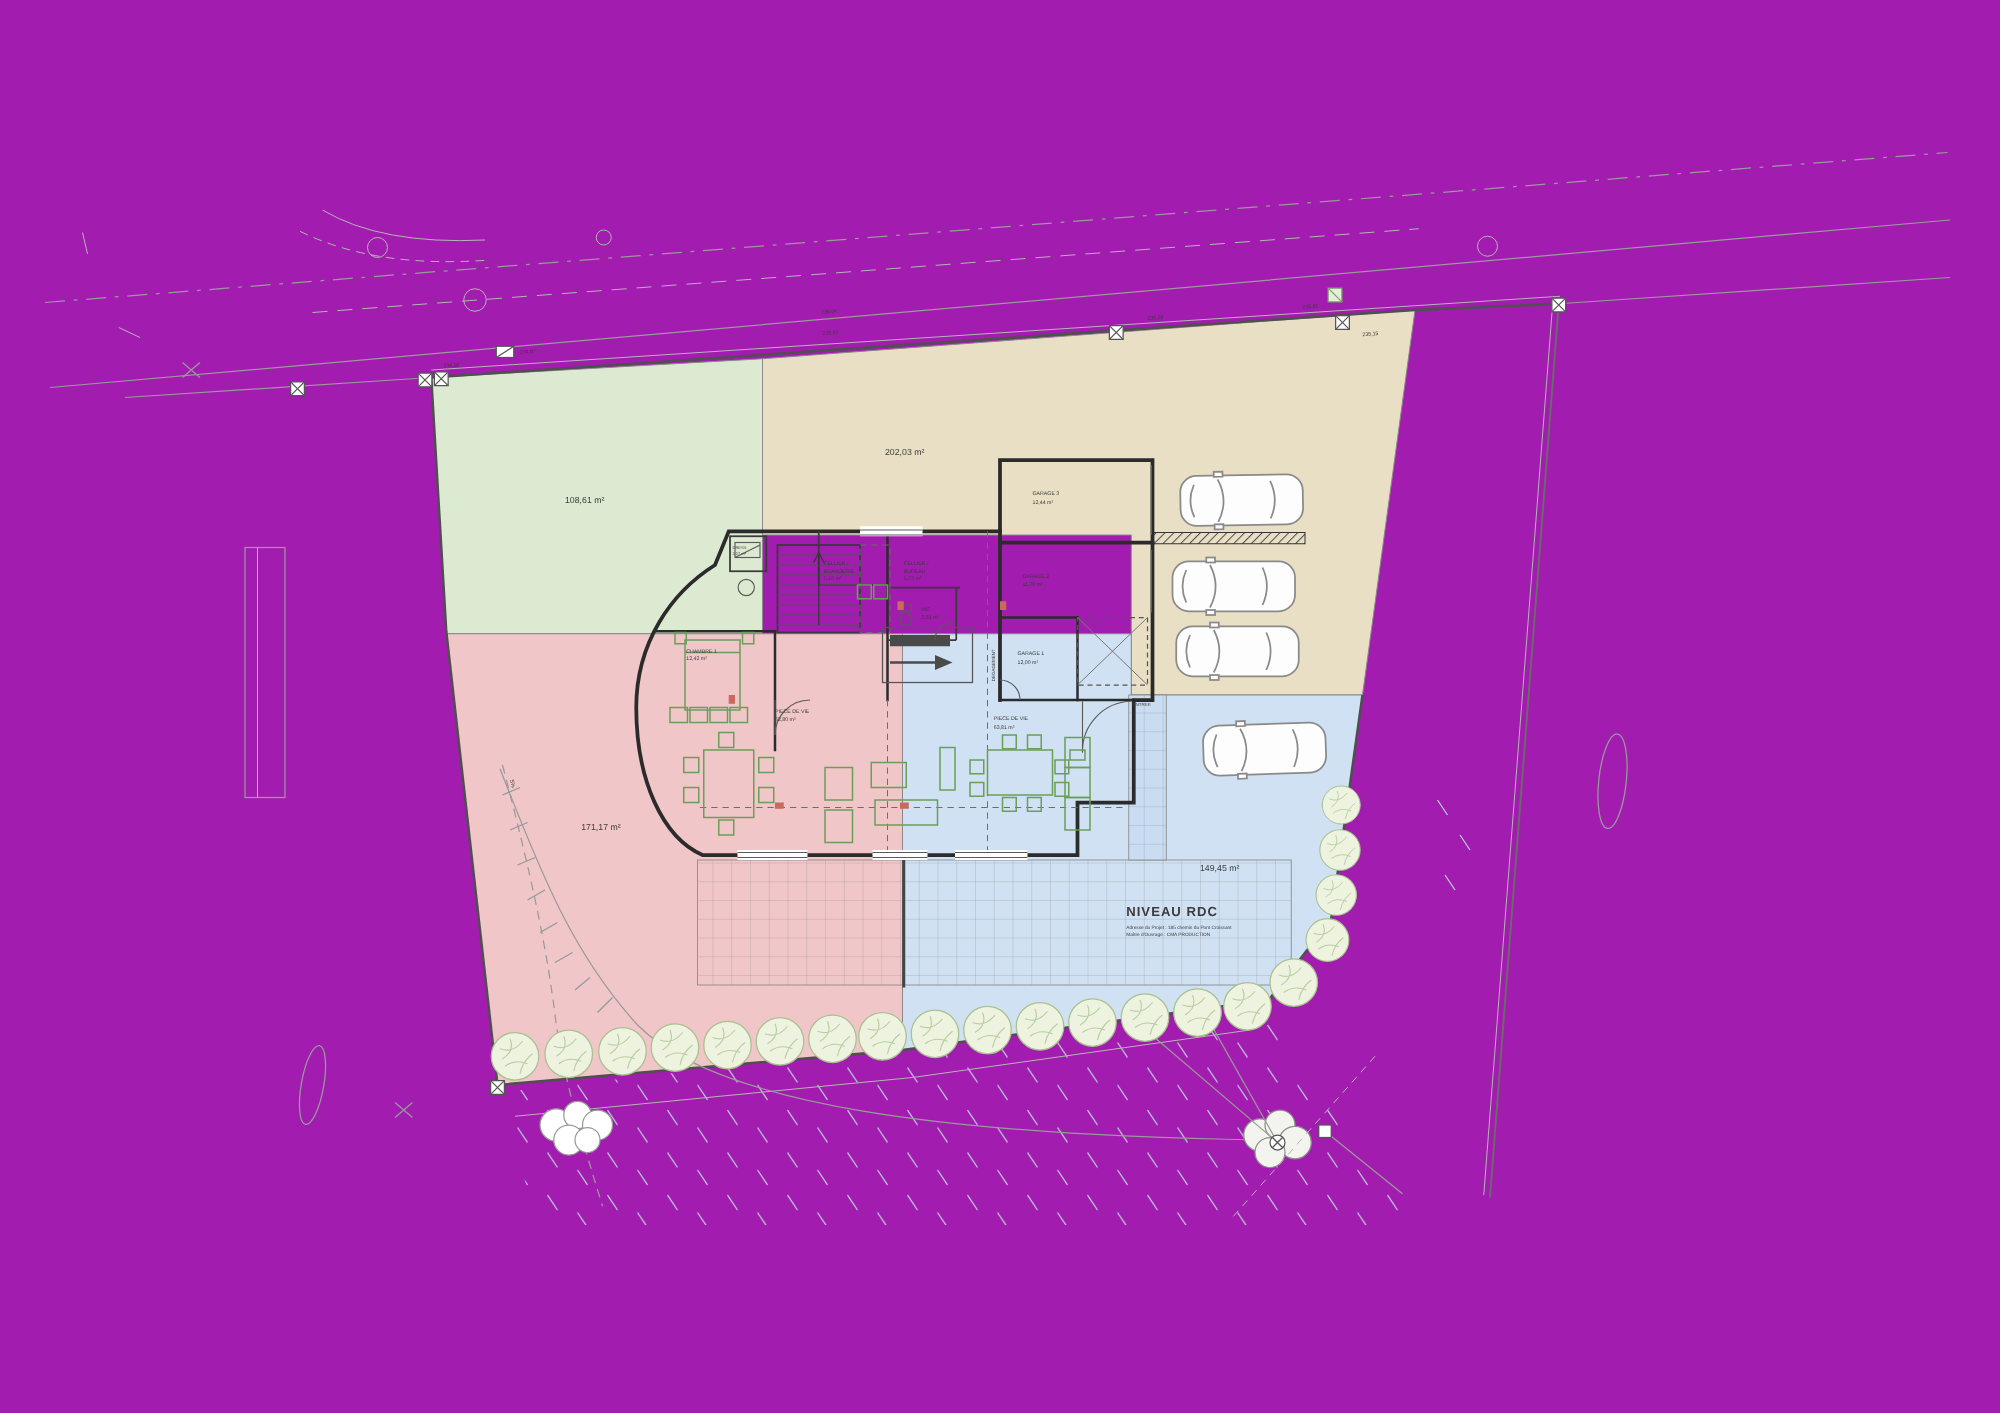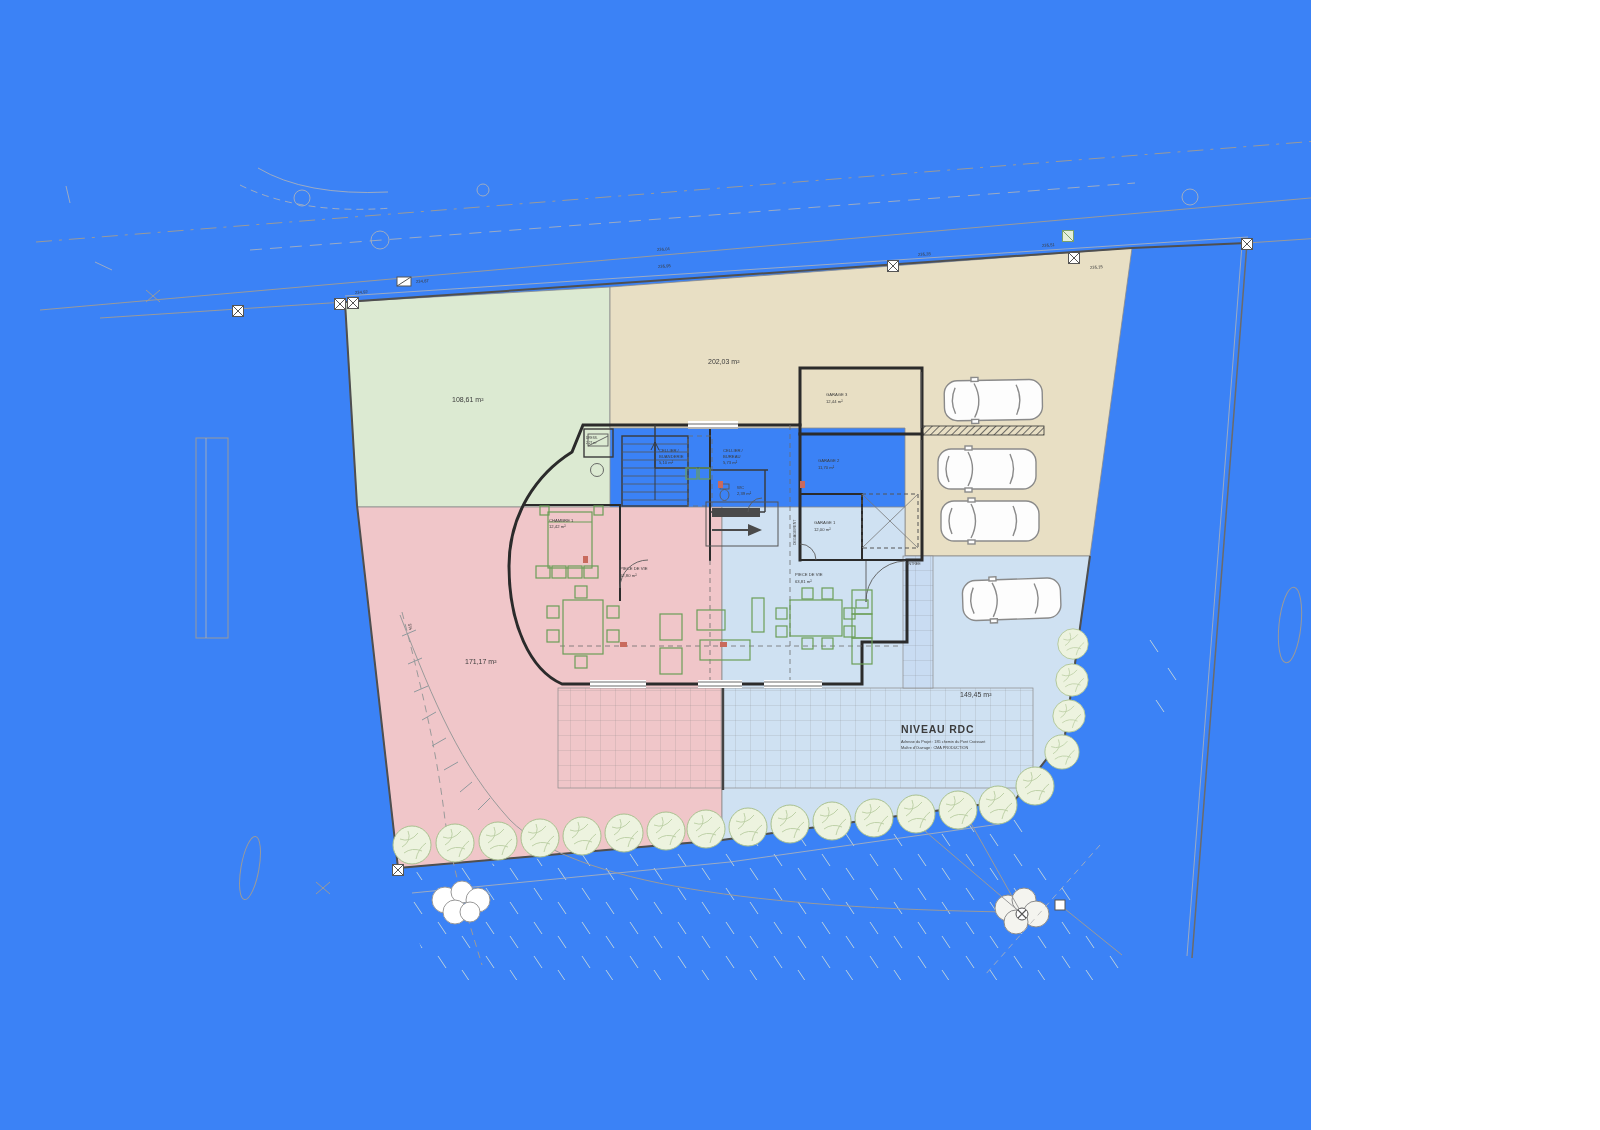--- a/index.html
+++ b/index.html
@@ -1,16 +1,16 @@
 <!DOCTYPE html>
 <html><head>
 <meta charset="utf-8">
 <style>
   html,body{margin:0;padding:0;background:#ffffff;}
-  .canvas{position:relative;width:1311px;height:1130px;background:#3b82f6;overflow:hidden;
+  .canvas{position:relative;width:1600px;height:1130px;background:#a21caf;overflow:hidden;
           font-family:"Liberation Sans", sans-serif;}
   svg{position:absolute;left:0;top:0;}
   svg text{font-family:"Liberation Sans", sans-serif;fill:#3c3c3c;}
   .thin{stroke:#9a9a9a;stroke-width:1;fill:none;}
   .faint{stroke:#b5b5b5;stroke-width:0.8;fill:none;}
   .bnd{stroke:#4f4f4f;stroke-width:2;fill:none;}
   .zoneline{stroke:#8a8a8a;stroke-width:0.8;}
   .wall{stroke:#2b2b2b;stroke-width:3;fill:none;stroke-linecap:square;}
   .wall2{stroke:#2b2b2b;stroke-width:2;fill:none;stroke-linecap:square;}
   .intw{stroke:#3a3a3a;stroke-width:1.4;fill:none;}

